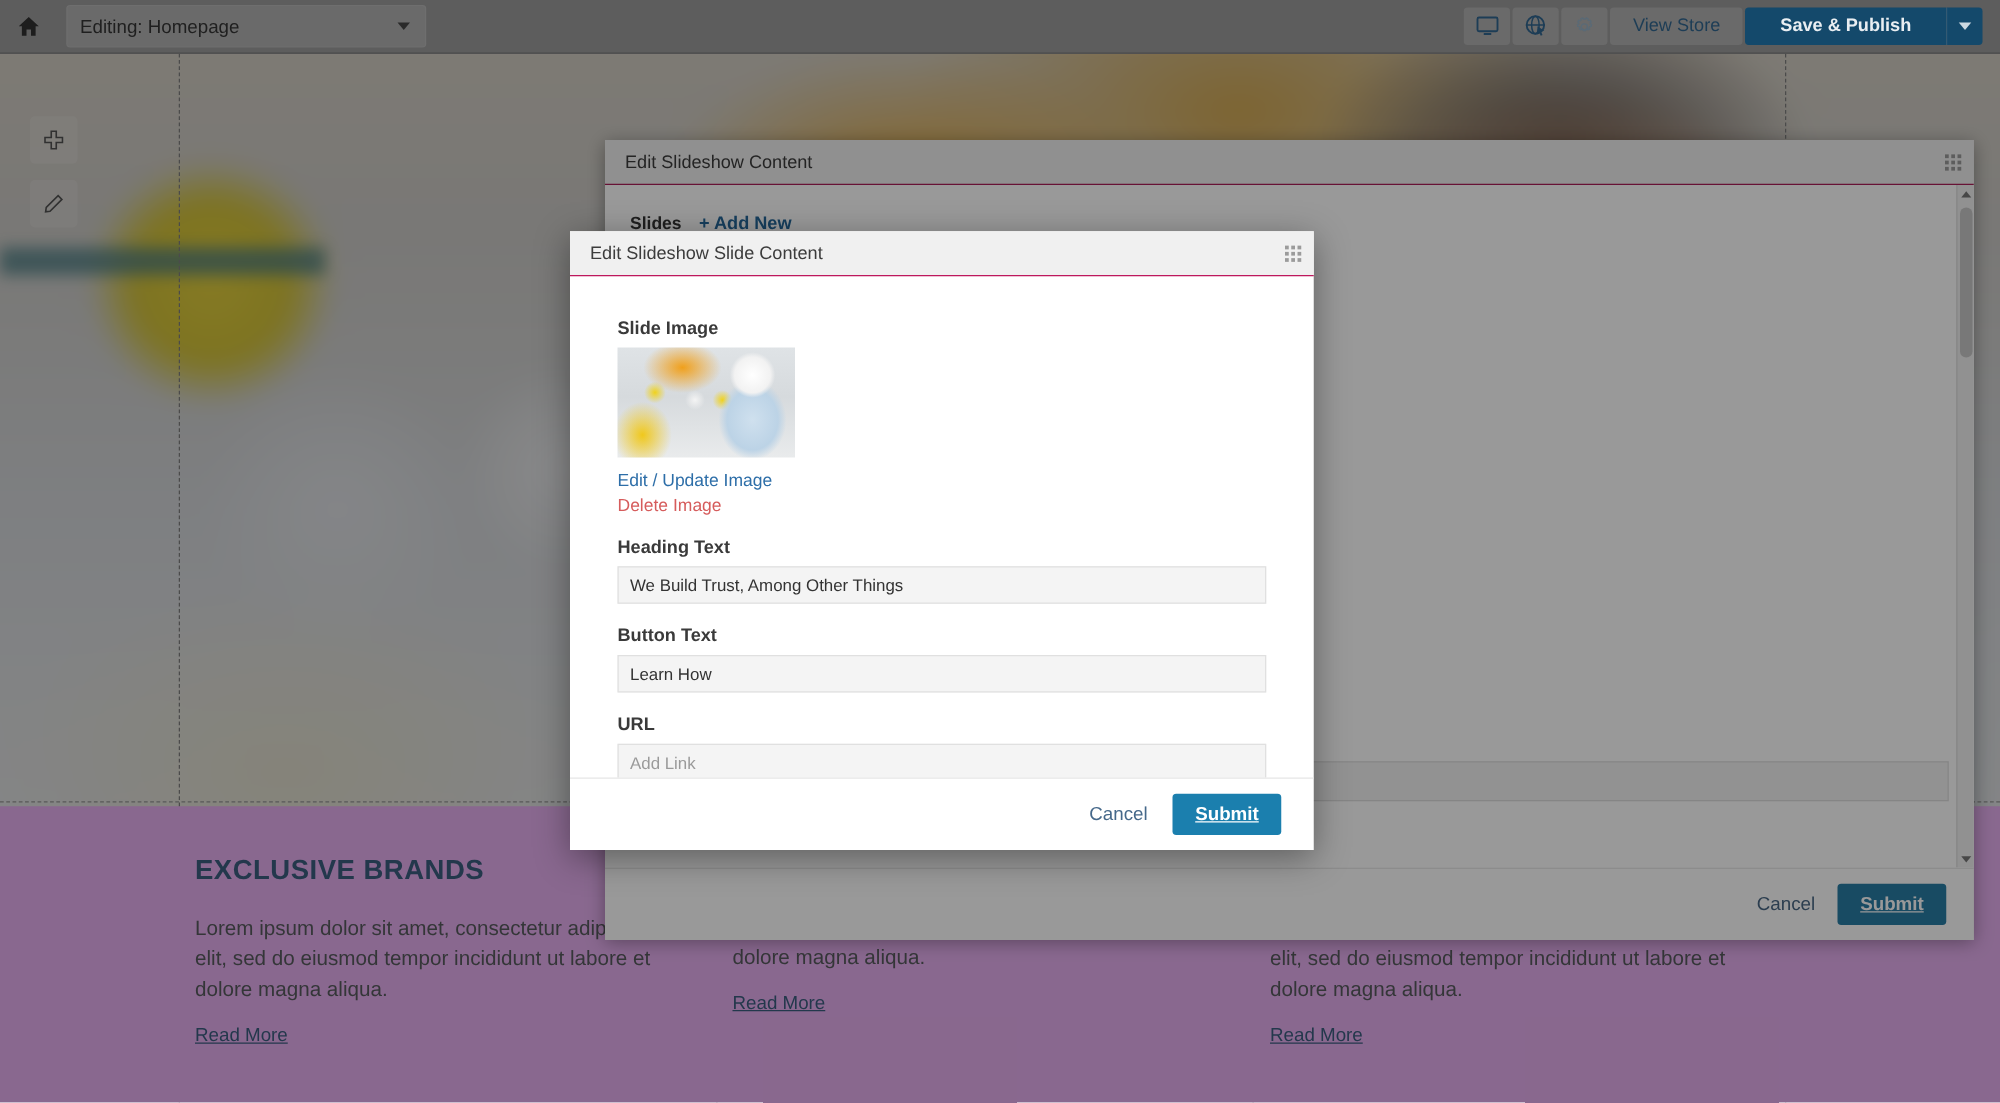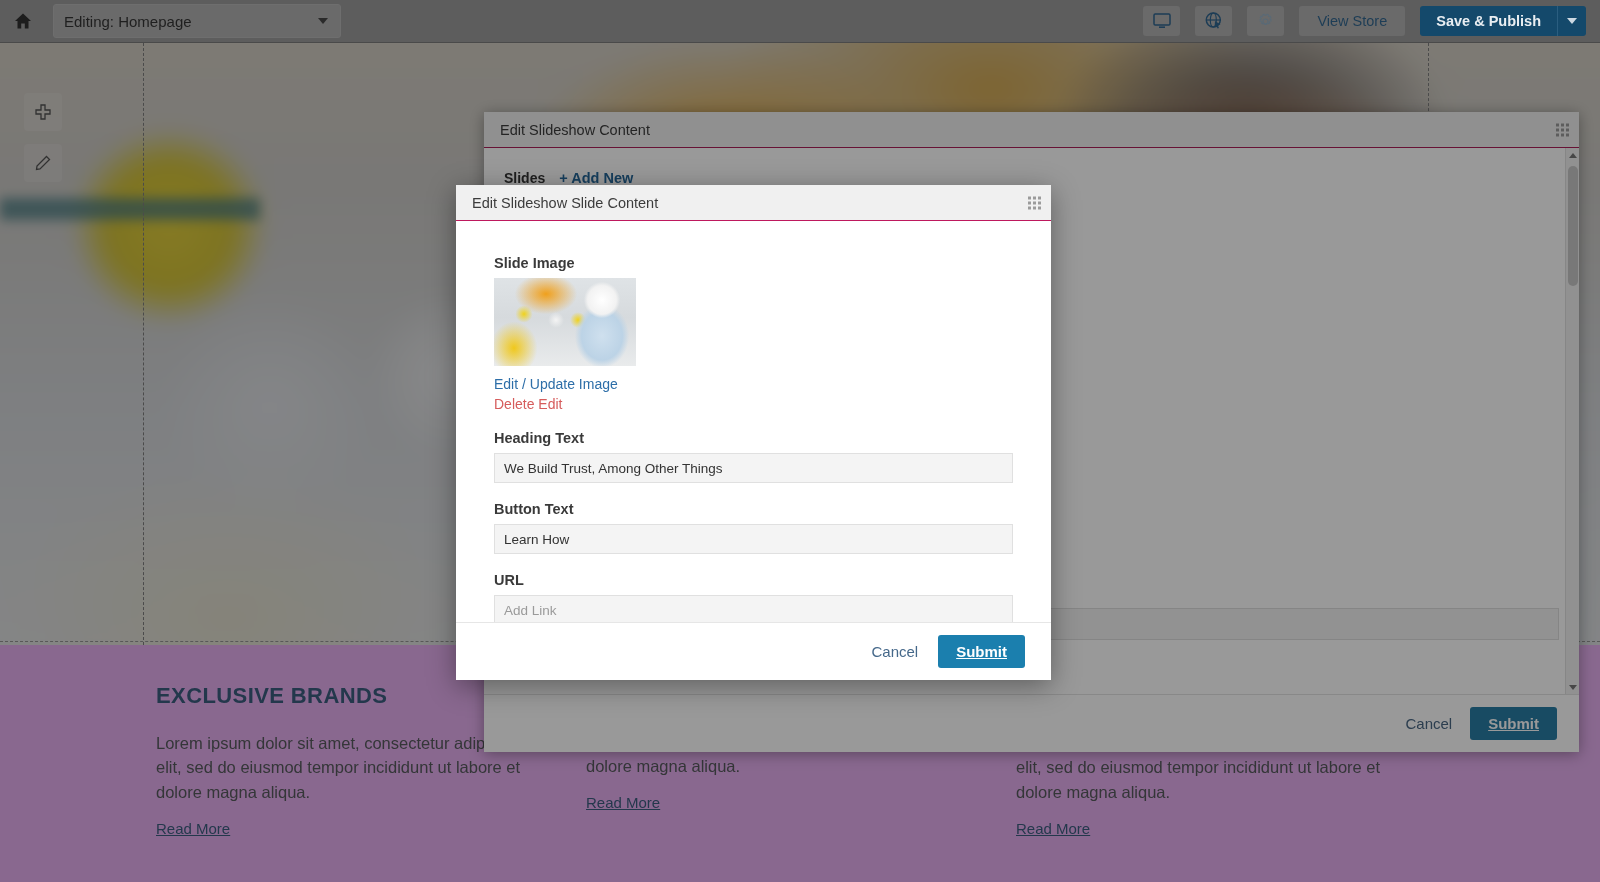--- a/index.html
+++ b/index.html
@@ -40,21 +40,21 @@
   .page-select .caret {
     position: absolute; right: 12px; top: 50%;
     transform: translateY(-50%);
     width: 0; height: 0;
     border-left: 5px solid transparent;
     border-right: 5px solid transparent;
     border-top: 6px solid #2a2a2a;
   }
   .topbar-right {
     margin-left: auto;
-    display: flex; align-items: center; gap: 15px;
+    display: flex; align-items: center; gap: 2px;
     padding-right: 14px;
   }
   .icon-btn {
     width: 37px; height: 30px;
     background: #6a6a6a;
     border-radius: 3px;
     display: flex; align-items: center; justify-content: center;
   }
   .view-store-btn {
     height: 30px;
@@ -63,21 +63,21 @@
     display: flex; align-items: center; justify-content: center;
     padding: 0 18px;
     color: #1d3d56; font-size: 14.5px;
   }
   .publish-group { display: flex; align-items: stretch; }
   .publish-btn {
     height: 30px;
     background: #14496b;
     border-radius: 3px 0 0 3px;
     display: flex; align-items: center; justify-content: center;
-    padding: 0 16px;
+    padding: 0 28px;
     color: #e9eef2; font-size: 14.5px; font-weight: bold;
   }
   .publish-caret {
     width: 29px; height: 30px;
     background: #14496b;
     border-left: 1px solid #2b5e80;
     border-radius: 0 3px 3px 0;
     display: flex; align-items: center; justify-content: center;
   }
   .publish-caret .caret {
@@ -351,21 +351,21 @@
           <i></i>
           <i></i>
           <i></i>
       </span>
     </div>
 
     <div class="front-body">
       <div class="fld-label">Slide Image</div>
       <div class="thumb-img"></div>
       <div class="link-edit">Edit / Update Image</div>
-      <div class="link-delete">Delete Edit</div>
+      <div class="link-delete">Delete Image</div>
 
       <div class="fld">
         <div class="fld-label">Heading Text</div>
         <input class="text-input" type="text" value="We Build Trust, Among Other Things" style="">
       </div>
 
       <div class="fld">
         <div class="fld-label">Button Text</div>
         <input class="text-input" type="text" value="Learn How" style="">
       </div>

